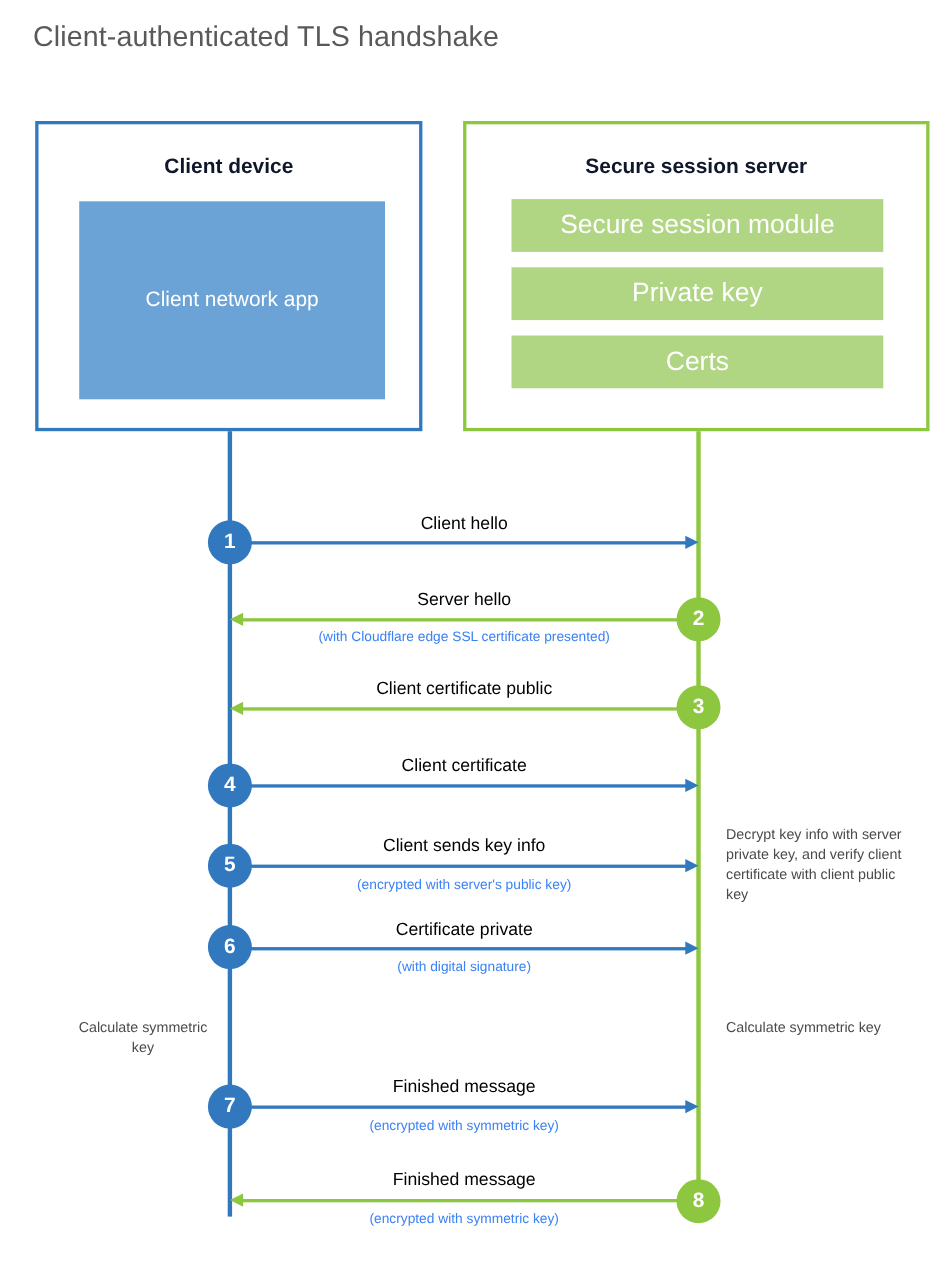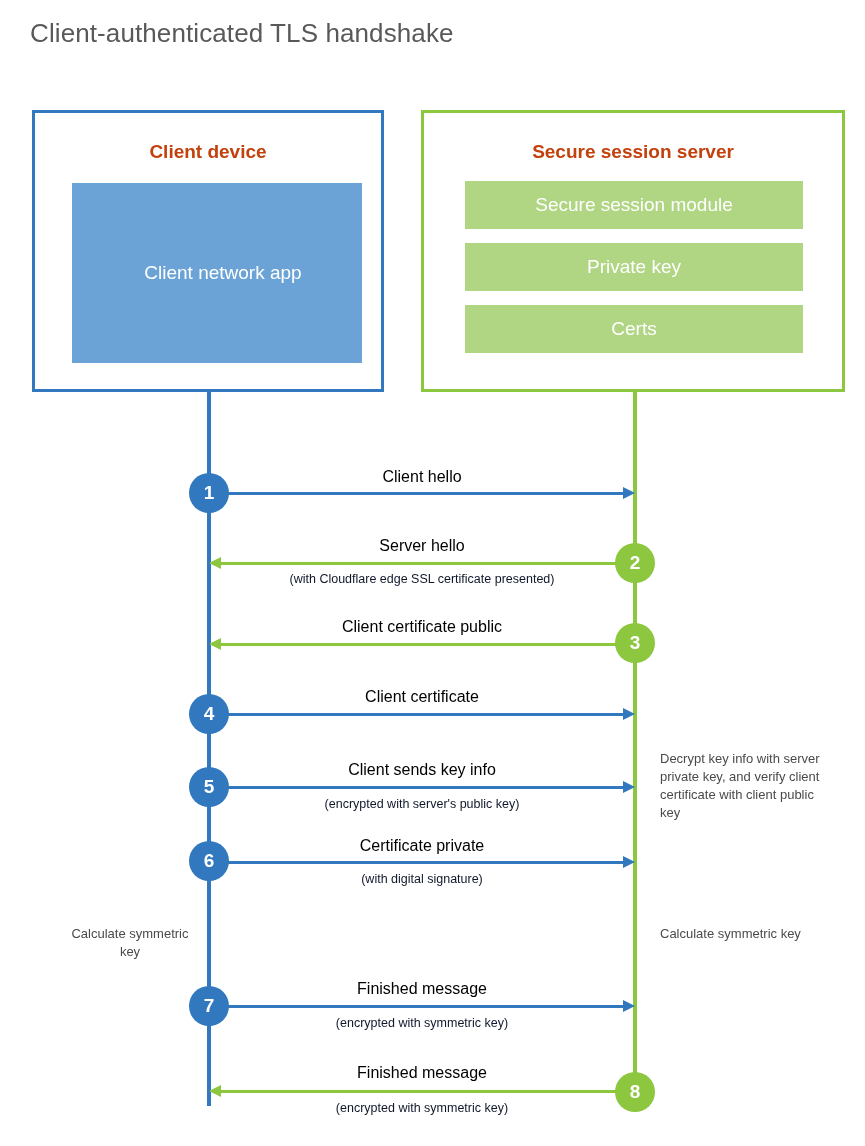--- a/index.html
+++ b/index.html
@@ -54,53 +54,52 @@
     border: 3px solid #8dc63f;
   }
   .party-title {
     position: absolute;
     left: 0;
     right: 0;
     top: 28px;
     text-align: center;
     font-size: 19px;
     font-weight: bold;
-    color: #c2410c;
+    color: #0f172a;
   }
 
   
   .client-app {
     position: absolute;
     left: 37px;
     top: 70px;
     width: 278px;
     height: 180px;
     background: #6ba3d6;
     color: #ffffff;
     font-size: 19px;
     display: flex;
     align-items: center;
     justify-content: center;
     text-align: center;
     line-height: 1.35;
-    padding-left: 12px;
   }
 
   
   .server-modules {
     position: absolute;
     left: 41px;
     top: 68px;
     width: 338px;
   }
   .server-module {
     height: 48px;
     background: #b0d583;
     color: #ffffff;
-    font-size: 19px;
+    font-size: 24px;
     display: flex;
     align-items: center;
     justify-content: center;
     margin-bottom: 14px;
   }
 
   
   .lifeline {
     position: absolute;
     width: 4px;
@@ -165,21 +164,21 @@
     text-align: center;
     font-size: 16px;
     color: #000000;
     white-space: nowrap;
     z-index: 3;
   }
   .msg-sub {
     position: absolute;
     text-align: center;
     font-size: 12.5px;
-    color: #0f172a;
+    color: #3b82f6;
     white-space: nowrap;
     z-index: 3;
   }
 
   
   .side-note {
     position: absolute;
     font-size: 13px;
     line-height: 1.38;
     color: #4a4a4a;

